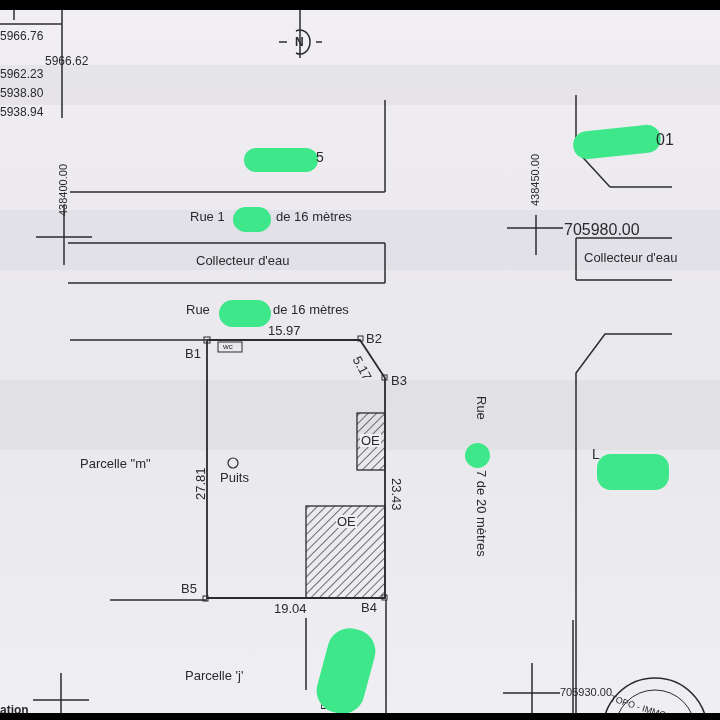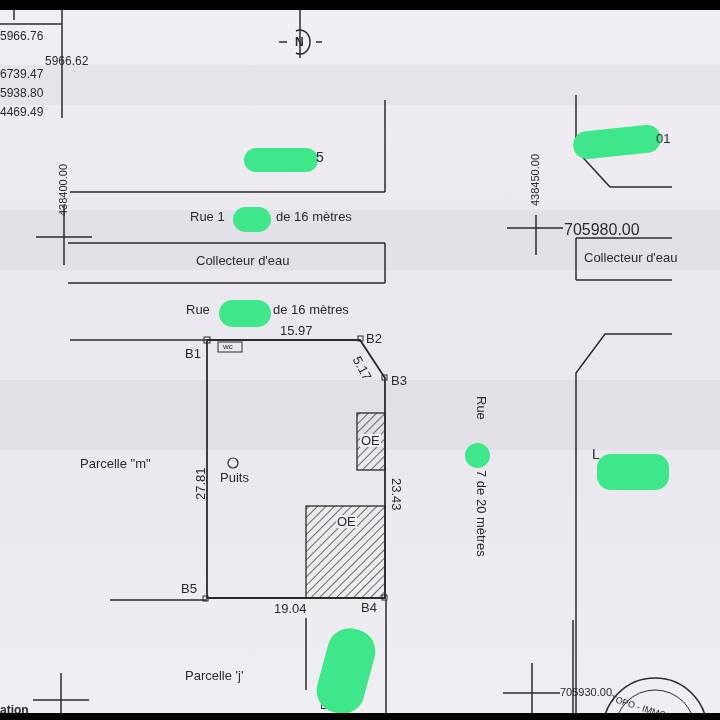--- a/index.html
+++ b/index.html
@@ -85,55 +85,55 @@
       <line x1="503" y1="693" x2="560" y2="693"></line>
       <line x1="573" y1="620" x2="573" y2="713"></line>
 
       <circle cx="655" cy="730" r="52" stroke-width="1.6"></circle>
       <circle cx="655" cy="730" r="40" stroke-width="1"></circle>
     </g>
   </svg>
 
   <div class="t small" style="left:0;top:20px;">5966.76</div>
   <div class="t small" style="left:0;top:45px;padding-left:45px;">5966.62</div>
-  <div class="t small" style="left:0;top:58px;">6739.47</div>
+  <div class="t small" style="left:0;top:58px;">5962.23</div>
   <div class="t small" style="left:0;top:77px;text-align:right;">5938.80</div>
-  <div class="t small" style="left:0;top:96px;">4469.49</div>
+  <div class="t small" style="left:0;top:96px;">5938.94</div>
 
   <div class="t" style="left:295px;top:26px;font-size:12px;font-weight:bold;">N</div>
 
   <div class="t small rotm90" style="left:58px;top:206px;font-size:11px;">438400.00</div>
   <div class="t small rotm90" style="left:530px;top:196px;font-size:11px;">438450.00</div>
   <div class="t small" style="left:564px;top:212px;font-size:16px;">705980.00</div>
   <div class="t small" style="left:560px;top:677px;font-size:11px;">705930.00</div>
 
   <div class="blur" style="left:244px;top:138px;width:74px;height:24px;"></div>
   <div class="t" style="left:316px;top:140px;font-size:14px;">5</div>
 
   <div class="t" style="left:190px;top:200px;">Rue 1</div>
   <div class="blur" style="left:233px;top:197px;width:38px;height:25px;"></div>
   <div class="t" style="left:276px;top:200px;">de 16 mètres</div>
 
   <div class="t" style="left:196px;top:244px;">Collecteur d'eau</div>
   <div class="t" style="left:584px;top:241px;">Collecteur d'eau</div>
 
   <div class="blur" style="left:573px;top:118px;width:88px;height:28px;border-radius:18px;transform:rotate(-6deg);"></div>
-  <div class="t" style="left:656px;top:122px;font-size:13px;">01</div>
+  <div class="t" style="left:656px;top:122px;font-size:16px;">01</div>
 
   <div class="t" style="left:186px;top:293px;">Rue</div>
   <div class="blur" style="left:219px;top:290px;width:52px;height:27px;"></div>
   <div class="t" style="left:273px;top:293px;">de 16 mètres</div>
 
   <div class="t" style="left:185px;top:337px;">B1</div>
   <div class="t" style="left:366px;top:322px;">B2</div>
   <div class="t" style="left:391px;top:364px;">B3</div>
   <div class="t" style="left:361px;top:591px;">B4</div>
   <div class="t" style="left:181px;top:572px;">B5</div>
 
-  <div class="t" style="left:280px;top:314px;">15.97</div>
+  <div class="t" style="left:268px;top:314px;">15.97</div>
   <div class="t" style="left:362px;top:344px;transform-origin:left top;transform:rotate(62deg);">5.17</div>
   <div class="t rot90" style="left:403px;top:468px;">23.43</div>
   <div class="t" style="left:274px;top:592px;">19.04</div>
   <div class="t rotm90" style="left:194px;top:490px;">27.81</div>
 
   <div class="t" style="left:223px;top:333px;font-size:8px;">wc</div>
   <div class="t" style="left:220px;top:461px;">Puits</div>
   <div class="t" style="left:360px;top:424px;background:#eeedf1;padding:0 1px;">OE</div>
   <div class="t" style="left:336px;top:505px;background:#eeedf1;padding:0 1px;">OE</div>
 

